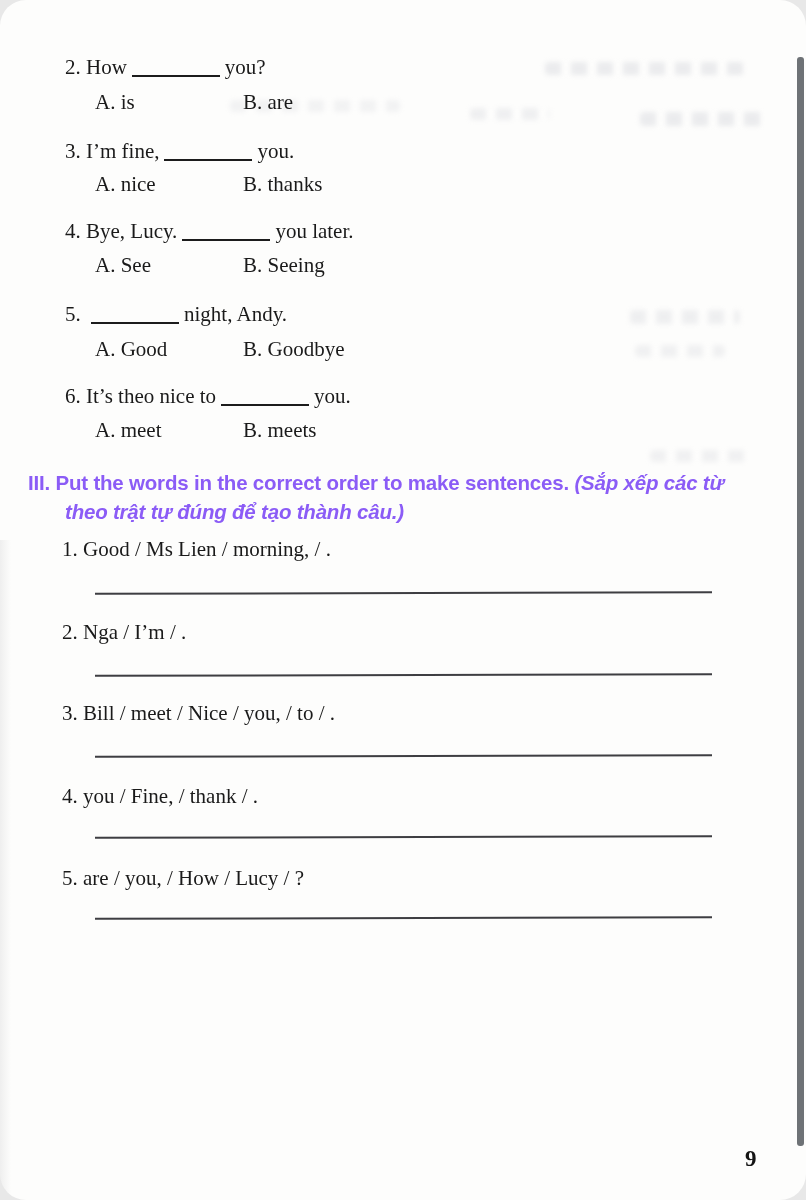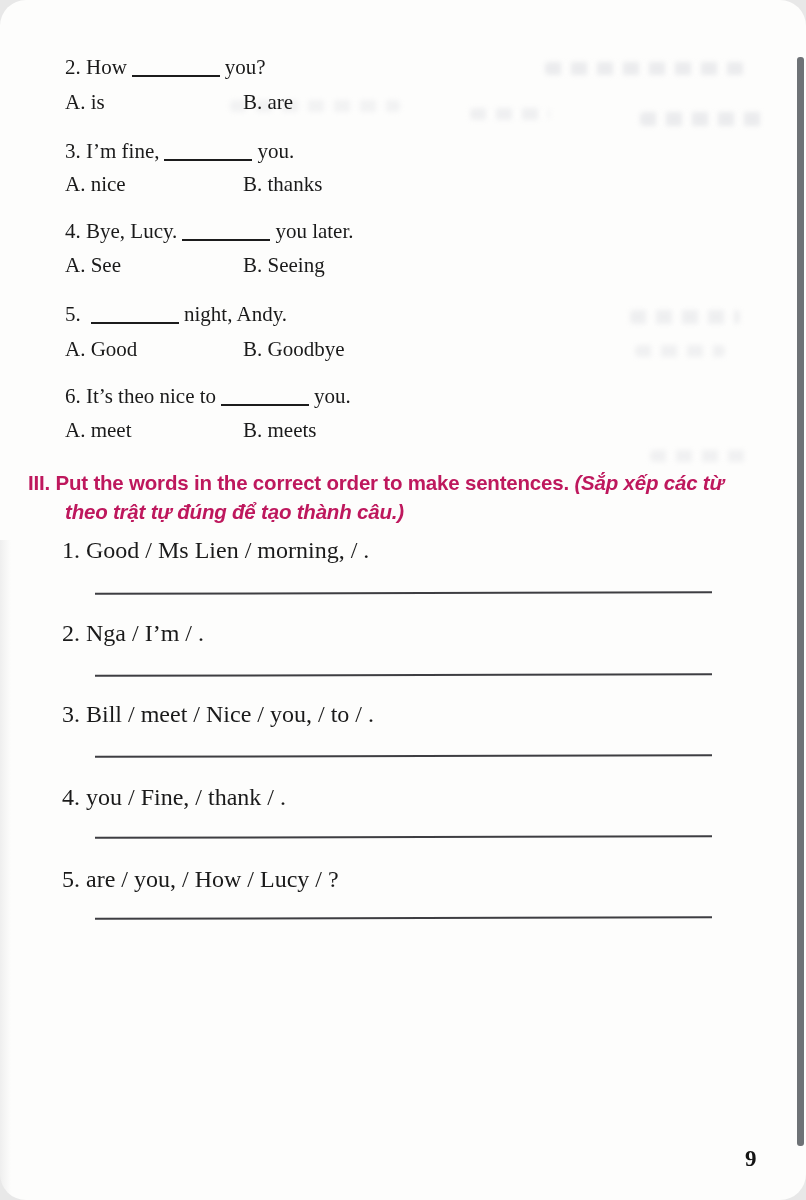--- a/index.html
+++ b/index.html
@@ -23,38 +23,38 @@
     display:inline-block;
     width:88px; height:2px;
     border-bottom:2px solid #1c1c1c;
     transform:translateY(3px);
     margin:0 5px;
   }
   .opts {
     position:absolute; left:65px; width:420px; height:30px;
     font-size:21px; white-space:nowrap;
   }
-  .optA { }
+  .optA { margin-left:30px; }
   .optB { position:absolute; left:178px; top:0; }
 
   
   .hdr {
     position:absolute; left:28px; top:468px; width:740px;
     font-family:"Liberation Sans", sans-serif;
     font-weight:bold; font-size:20.5px; line-height:29px;
-    color:#be185d; letter-spacing:-0.2px;
+    color:#8b5cf6; letter-spacing:-0.2px;
     white-space:nowrap;
   }
   .hdr .vi { font-style:italic; }
   .hdr-line2 { margin-left:37px; }
 
   
   .item {
     position:absolute; left:62px;
-    font-size:24px; white-space:nowrap;
+    font-size:21px; white-space:nowrap;
   }
   .ansline {
     position:absolute; left:95px; width:617px; height:0;
     border-top:2px solid rgba(35,35,40,0.88);
     transform:rotate(-0.15deg);
   }
 
   .pagenum {
     position:absolute; left:745px; top:1146px;
     font-size:23px; font-weight:bold; color:#141414;

